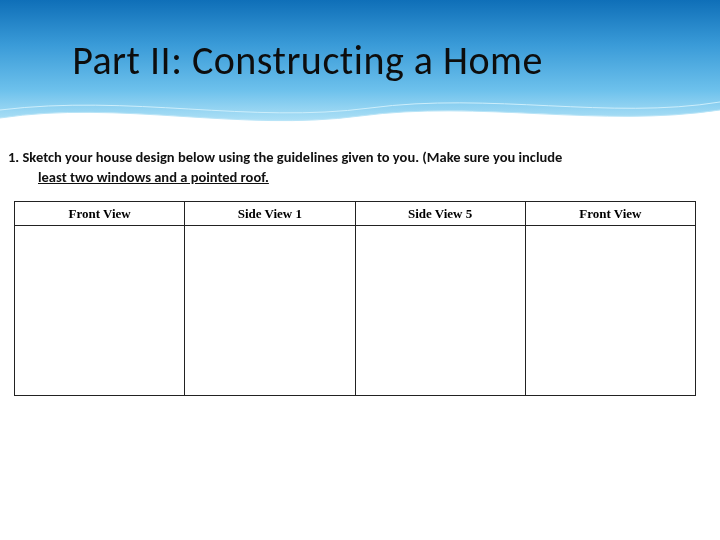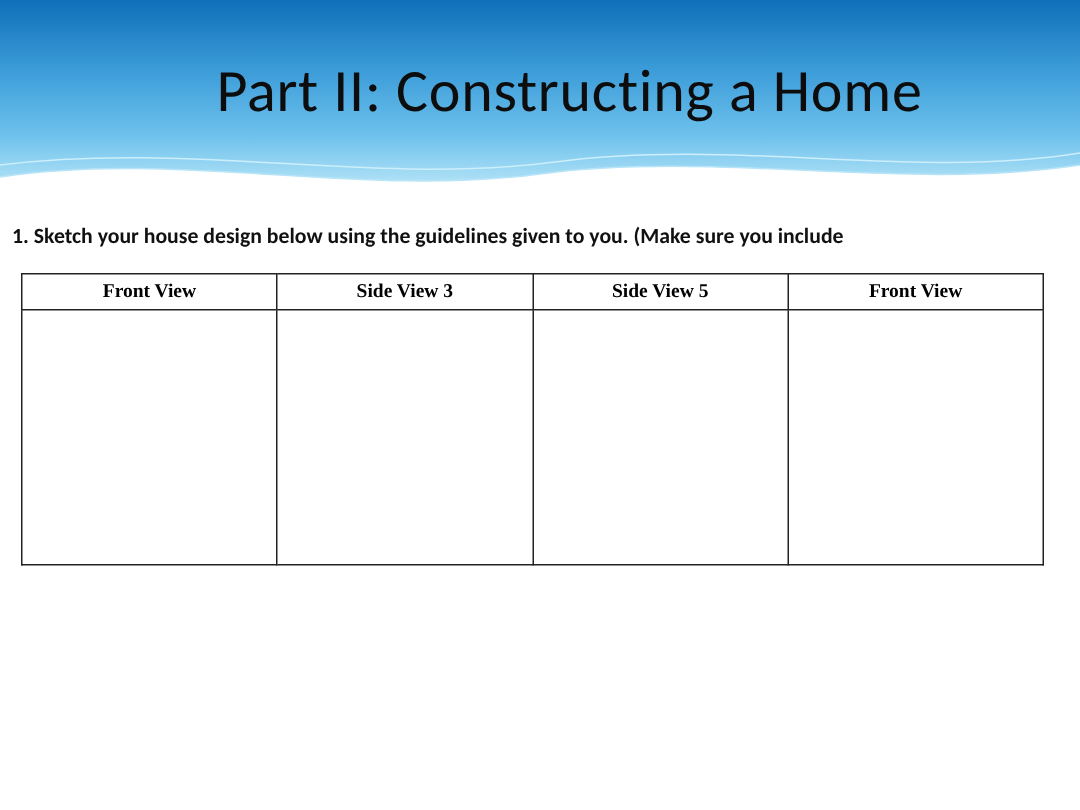--- a/index.html
+++ b/index.html
@@ -23,21 +23,21 @@
     left: 0;
     bottom: -1px;
     width: 720px;
     height: 40px;
   }
   .title {
     position: absolute;
     top: 36px;
     left: 0;
     width: 615px;
-    text-align: right;
+    text-align: center;
     font-family: "Segoe UI Light", "Segoe UI", Calibri, sans-serif;
     font-weight: 300;
     font-size: 40px;
     color: #0d0d0d;
     letter-spacing: 0.5px;
   }
   .content {
     padding: 18px 16px 0 6px;
   }
   .instruction {
@@ -86,28 +86,31 @@
     <path d="M0,28 C120,10 240,42 360,26 C480,10 600,38 720,20 L720,40 L0,40 Z" fill="#ffffff"></path>
     <path d="M0,28 C120,10 240,42 360,26 C480,10 600,38 720,20" fill="none" stroke="#b8e4f7" stroke-width="1"></path>
     <path d="M0,20 C130,4 250,34 370,18 C490,2 610,30 720,12" fill="none" stroke="#cdeefb" stroke-width="1"></path>
   </svg>
 </div>
 
 <div class="content">
   <div class="instruction">
     <span class="num">1.</span>
     <span>Sketch your house design below using the guidelines given to you.  (Make sure you include</span>
+    <span class="cont">
+      <u><span>least two windows and a pointed roof.</span></u>
+    </span>
   </div>
 
   <div class="table-wrap">
     <table class="views">
       <thead>
         <tr>
           <th>Front View</th>
-          <th>Side View 3</th>
+          <th>Side View 1</th>
           <th>Side View 5</th>
           <th>Front View</th>
         </tr>
       </thead>
       <tbody>
         <tr>
           <td></td>
           <td></td>
           <td></td>
           <td></td>

